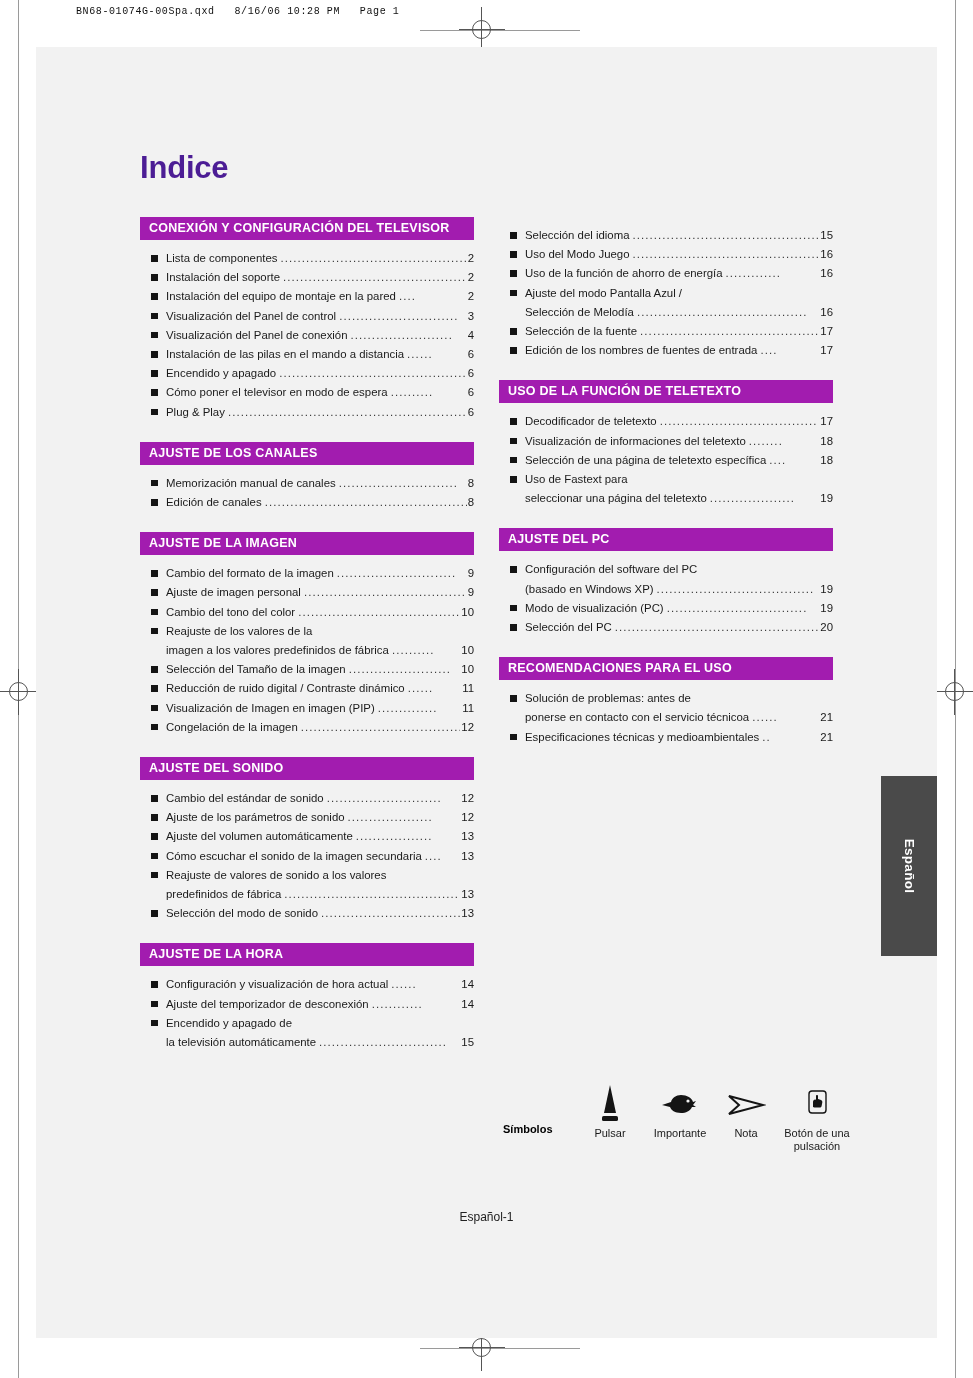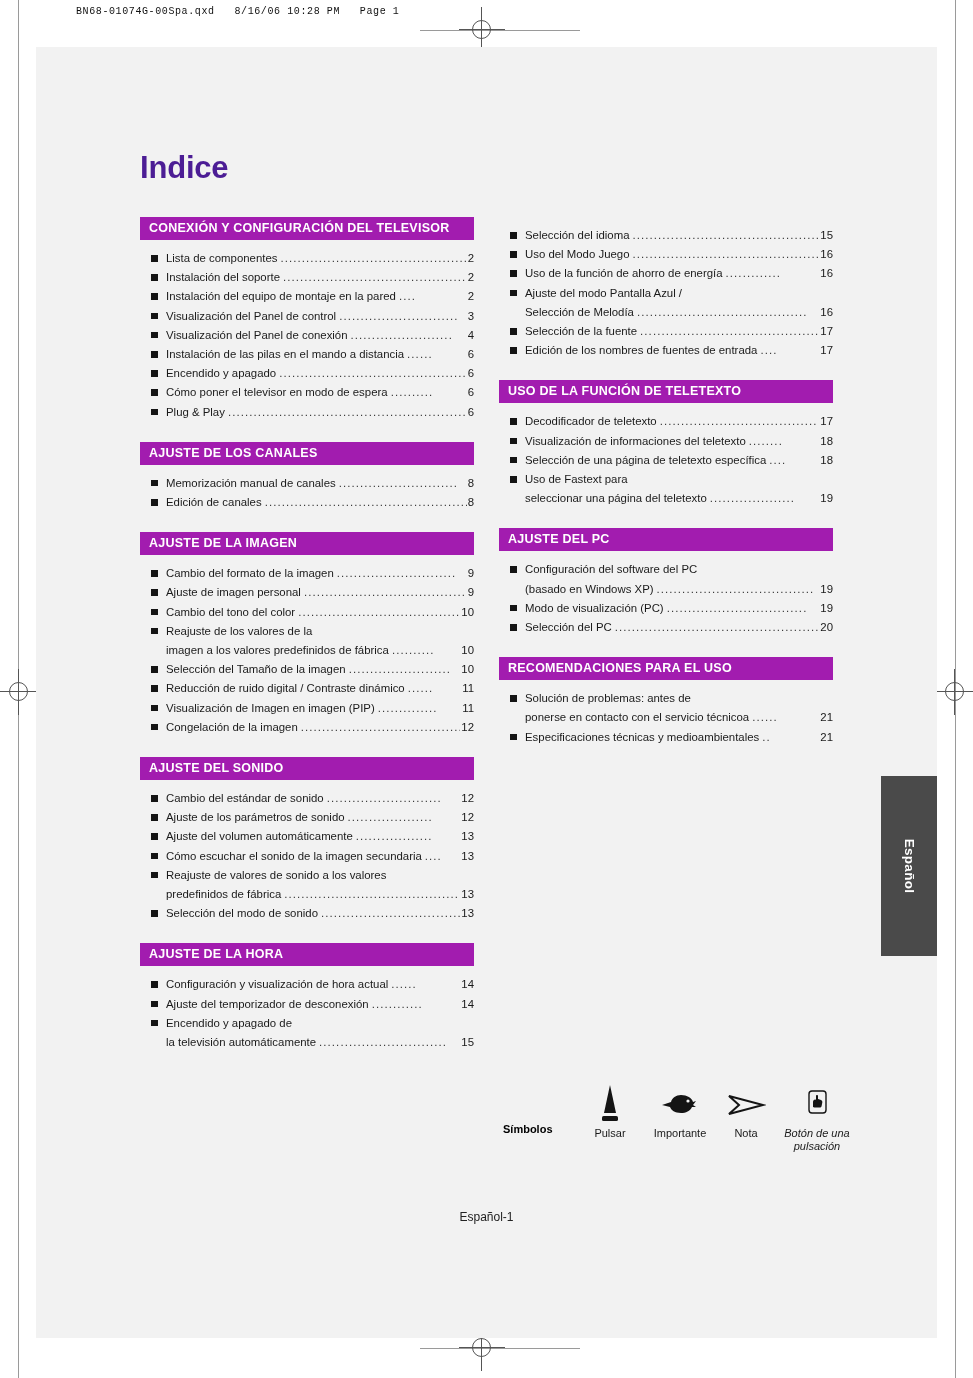--- a/index.html
+++ b/index.html
@@ -177,21 +177,21 @@
   }
   .sym-title {
     font-weight: bold;
     font-size: 11px;
     padding-top: 46px;
     width: 74px;
   }
   .sym-w1 { width: 66px; }
   .sym-w2 { width: 74px; }
   .sym-w3 { width: 58px; }
-  .sym-w4 { width: 84px; font-style: italic; }
+  .sym-w4 { width: 84px; }
 
   
   .side-tab {
     position: absolute;
     left: 881px;
     top: 776px;
     width: 56px;
     height: 180px;
     background: #4a4a4a;
     color: #ffffff;

